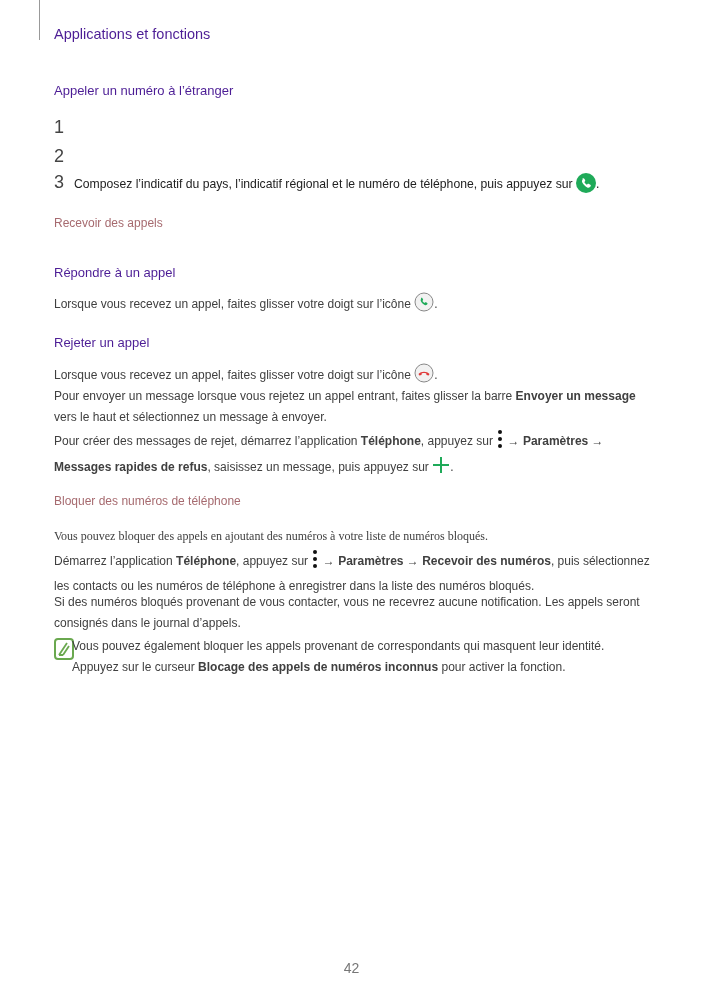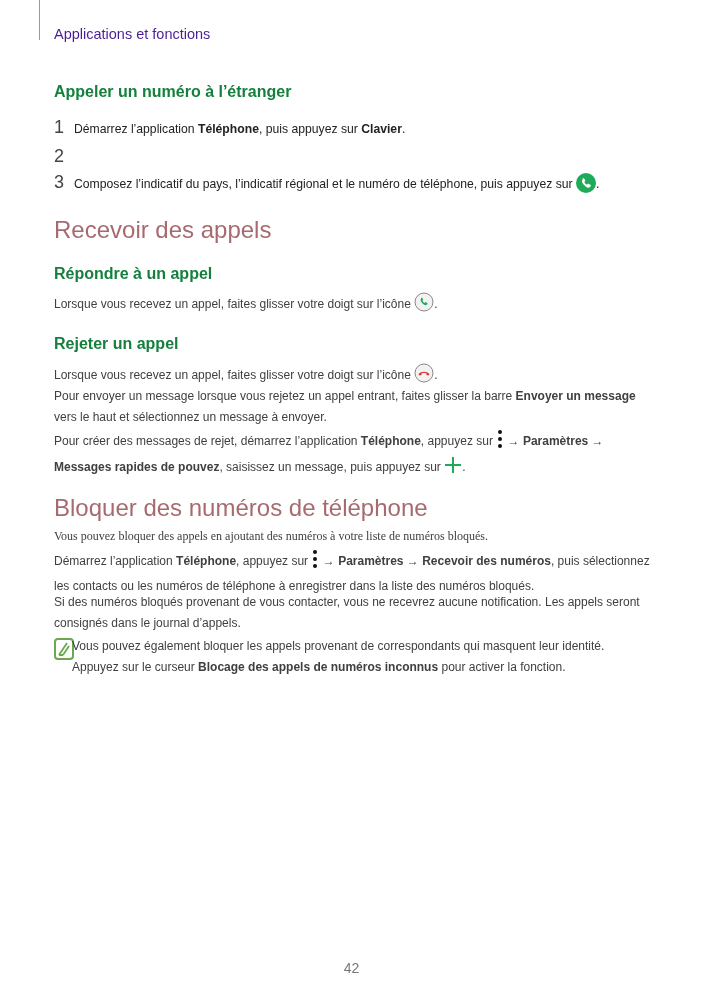--- a/index.html
+++ b/index.html
@@ -1,41 +1,40 @@
 <!DOCTYPE html>
 <html><head>
 <meta charset="utf-8">
 <style>
   html, body { margin:0; padding:0; background:#ffffff; }
   body { width:703px; height:994px; position:relative; overflow:hidden;
          font-family:"Liberation Sans", sans-serif; color:#222; }
   .vline { position:absolute; left:39px; top:0; width:1px; height:40px; background:#999; }
   .header { position:absolute; left:54px; top:26px; font-size:14.5px; color:#4c1d95; }
-  .h3 { position:absolute; left:54px; font-size:16px; font-weight:bold; color:#15803d; }
-  .h2 { position:absolute; left:54px; font-size:24px; color:#a66a6f; }
+  .h3 { position:absolute; left:54px; font-size:13px; font-weight:normal; color:#4c1d95; }
+  .h2 { position:absolute; left:54px; font-size:12px; color:#a66a6f; }
   .step { position:absolute; left:54px; font-size:12.2px; color:#222; display:flex; align-items:baseline; }
   .step .num { font-size:18px; color:#444; width:20px; display:inline-block; }
   .p { position:absolute; left:54px; width:600px; font-size:12px; line-height:20.5px; color:#404040; }
   b { font-weight:bold; }
   .ico { display:inline-block; vertical-align:middle; }
   .note { position:absolute; left:54px; top:636px; width:600px; }
   .note .p { left:18px; top:0; width:570px; }
   .pagenum { position:absolute; left:0; width:703px; top:960px; text-align:center; font-size:14px; color:#777; }
 </style>
 </head>
 <body>
 
 <div class="vline"></div>
 <div class="header">Applications et fonctions</div>
 
 <div class="h3" style="top:83px;">Appeler un numéro à l’étranger</div>
 
 <div class="step" style="top:117px;">
   <span class="num">1</span>
-  <span><span>Démarrez l’application </span><b>Téléphone</b><span>, puis appuyez sur </span><b>Clavier</b><span>.</span></span>
 </div>
 <div class="step" style="top:146px;">
   <span class="num">2</span>
 </div>
 <div class="step" style="top:172px;">
   <span class="num">3</span>
   <span><span>Composez l’indicatif du pays, l’indicatif régional et le numéro de téléphone, puis appuyez sur </span><span class="ico"><svg width="20" height="20" viewBox="0 0 20 20">
           <circle cx="10" cy="10" r="10" fill="#1faa59"></circle>
           <path d="M6.5 5.5c.6-.5 1.4-.4 1.8.2l.8 1.3c.3.5.2 1.1-.2 1.5l-.6.5c.5 1.2 1.5 2.2 2.7 2.7l.5-.6c.4-.4 1-.5 1.5-.2l1.3.8c.6.4.7 1.2.2 1.8l-.6.6c-.7.7-1.8.8-2.7.3-2.1-1.1-3.8-2.8-4.9-4.9-.5-.9-.4-2 .3-2.7z" fill="#fff"></path>
         </svg></span><span>.</span></span>
@@ -59,21 +58,21 @@
       </svg></span><span>.</span>
 </div>
 <div class="p" style="top:386px;">
   <span>Pour envoyer un message lorsque vous rejetez un appel entrant, faites glisser la barre </span><b>Envoyer un message</b><span> vers le haut et sélectionnez un message à envoyer.</span>
 </div>
 <div class="p" style="top:429px;">
   <span>Pour créer des messages de rejet, démarrez l’application </span><b>Téléphone</b><span>, appuyez sur </span><span class="ico"><svg width="8" height="20" viewBox="0 0 8 20">
         <circle cx="4" cy="3" r="2" fill="#111"></circle>
         <circle cx="4" cy="10" r="2" fill="#111"></circle>
         <circle cx="4" cy="17" r="2" fill="#111"></circle>
-      </svg></span><span> → </span><b>Paramètres</b><span> → </span><b>Messages rapides de pouvez</b><span>, saisissez un message, puis appuyez sur </span><span class="ico"><svg width="18" height="18" viewBox="0 0 18 18">
+      </svg></span><span> → </span><b>Paramètres</b><span> → </span><b>Messages rapides de refus</b><span>, saisissez un message, puis appuyez sur </span><span class="ico"><svg width="18" height="18" viewBox="0 0 18 18">
         <rect x="8" y="1" width="2" height="16" fill="#1faa59"></rect>
         <rect x="1" y="8" width="16" height="2" fill="#1faa59"></rect>
       </svg></span><span>.</span>
 </div>
 
 <div class="h2" style="top:494px;">Bloquer des numéros de téléphone</div>
 <div class="p" style="top:526px;font-family:Liberation Serif, serif;">Vous pouvez bloquer des appels en ajoutant des numéros à votre liste de numéros bloqués.</div>
 <div class="p" style="top:549px;">
   <span>Démarrez l’application </span><b>Téléphone</b><span>, appuyez sur </span><span class="ico"><svg width="8" height="20" viewBox="0 0 8 20">
         <circle cx="4" cy="3" r="2" fill="#111"></circle>

